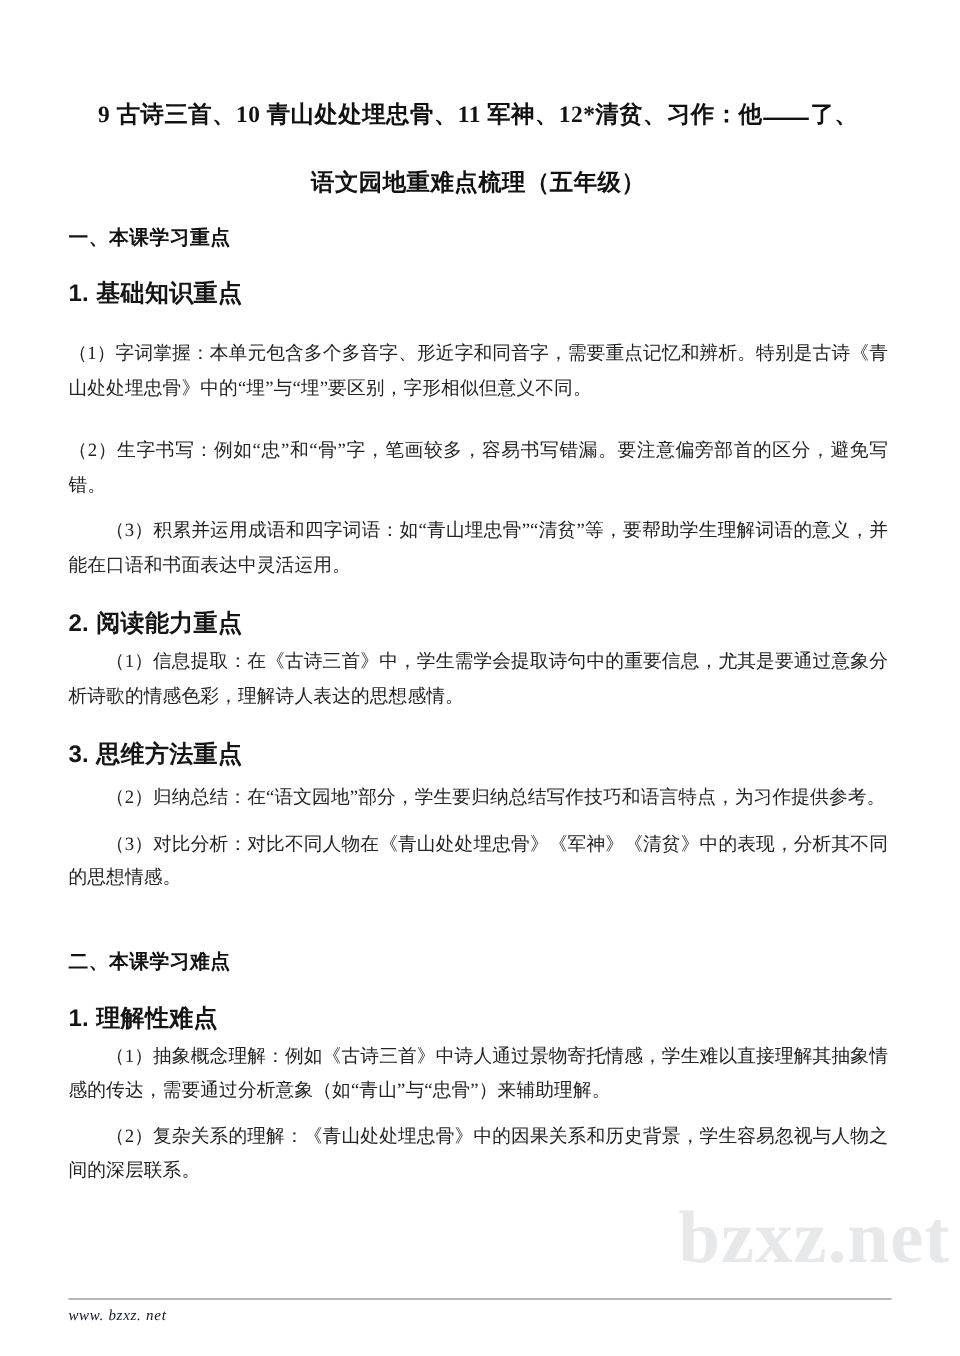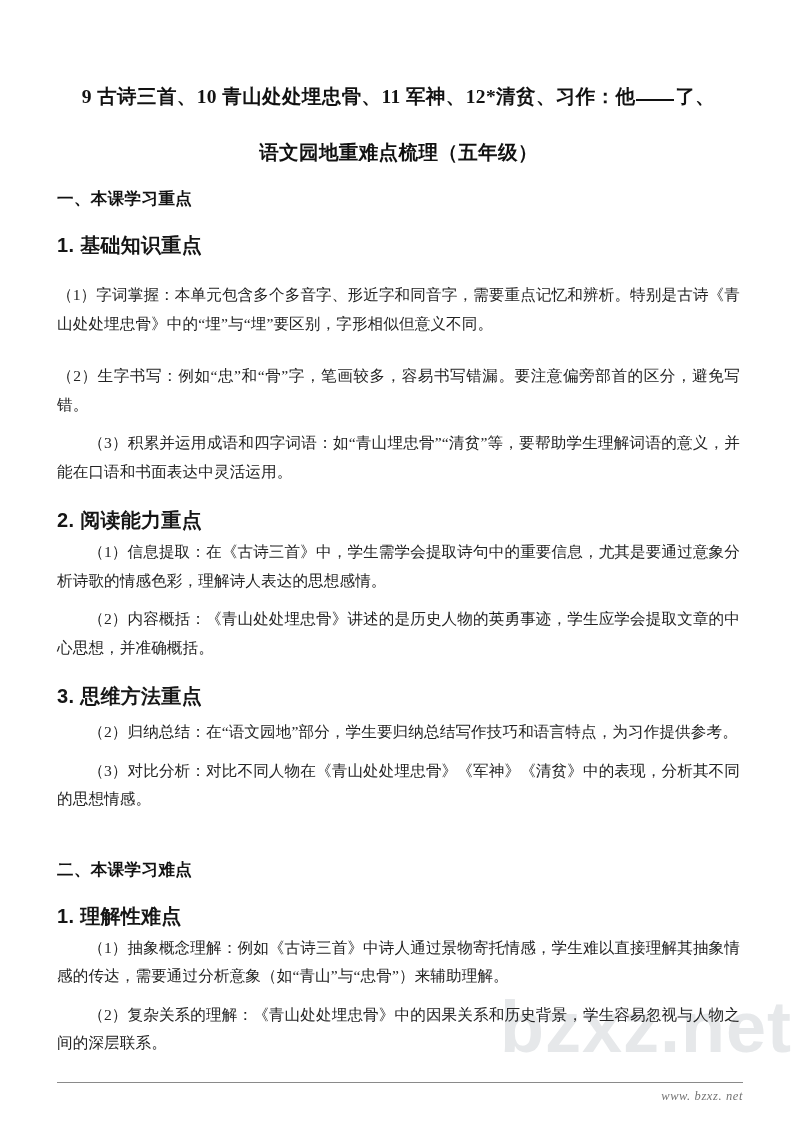--- a/index.html
+++ b/index.html
@@ -20,23 +20,23 @@
     background: #ffffff;
     overflow: hidden;
     box-sizing: border-box;
   }
 
   
   .watermark {
     position: absolute;
     right: 8px;
     bottom: 62px;
-    font-family: Liberation Sans, sans-serif;
+    font-family: Liberation Serif, serif;
     font-weight: bold;
-    font-size: 72px;
+    font-size: 62px;
     letter-spacing: 1px;
     color: #e6e8ea;
     user-select: none;
     pointer-events: none;
     white-space: nowrap;
     z-index: 0;
   }
 
   .content {
     position: relative;
@@ -109,26 +109,26 @@
     right: 57px;
     bottom: 26px;
     z-index: 2;
   }
   .footer-rule {
     border: 0;
     border-top: 1.4px solid #8a8a8a;
     margin: 0 0 6px 0;
   }
   .footer-url {
-    text-align: right;
+    text-align: left;
     font-family: "Liberation Serif", "DejaVu Serif", serif;
     font-style: italic;
     font-size: 12.5px;
     letter-spacing: 0.6px;
-    color: #737373;
+    color: #0f172a;
   }
 </style>
 </head>
 <body>
 
 <div class="page">
 
   <div class="watermark">bzxz.net</div>
 
   <div class="content">
@@ -140,21 +140,20 @@
 
     <h2 class="section-h">一、本课学习重点</h2>
 
     <h3 class="sub-h">1. 基础知识重点</h3>
     <p class="para flush">（1）字词掌握：本单元包含多个多音字、形近字和同音字，需要重点记忆和辨析。特别是古诗《青山处处埋忠骨》中的“埋”与“埋”要区别，字形相似但意义不同。</p>
     <p class="para flush">（2）生字书写：例如“忠”和“骨”字，笔画较多，容易书写错漏。要注意偏旁部首的区分，避免写错。</p>
     <p class="para indent">（3）积累并运用成语和四字词语：如“青山埋忠骨”“清贫”等，要帮助学生理解词语的意义，并能在口语和书面表达中灵活运用。</p>
 
     <h3 class="sub-h">2. 阅读能力重点</h3>
     <p class="para indent tight">（1）信息提取：在《古诗三首》中，学生需学会提取诗句中的重要信息，尤其是要通过意象分析诗歌的情感色彩，理解诗人表达的思想感情。</p>
-    <p class="para indent">（2）内容概括：《青山处处埋忠骨》讲述的是历史人物的英勇事迹，学生应学会提取文章的中心思想，并准确概括。</p>
 
     <h3 class="sub-h">3. 思维方法重点</h3>
     <p class="para indent">（2）归纳总结：在“语文园地”部分，学生要归纳总结写作技巧和语言特点，为习作提供参考。</p>
     <p class="para indent">（3）对比分析：对比不同人物在《青山处处埋忠骨》《军神》《清贫》中的表现，分析其不同的思想情感。</p>
 
     <h2 class="section-h second">二、本课学习难点</h2>
 
     <h3 class="sub-h">1. 理解性难点</h3>
     <p class="para indent tight">（1）抽象概念理解：例如《古诗三首》中诗人通过景物寄托情感，学生难以直接理解其抽象情感的传达，需要通过分析意象（如“青山”与“忠骨”）来辅助理解。</p>
     <p class="para indent">（2）复杂关系的理解：《青山处处埋忠骨》中的因果关系和历史背景，学生容易忽视与人物之间的深层联系。</p>

